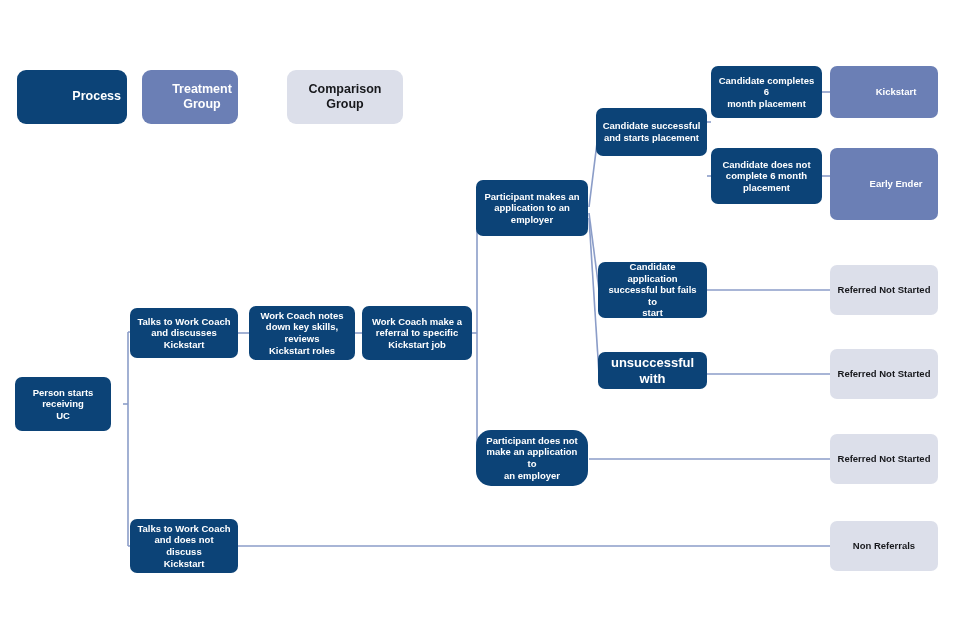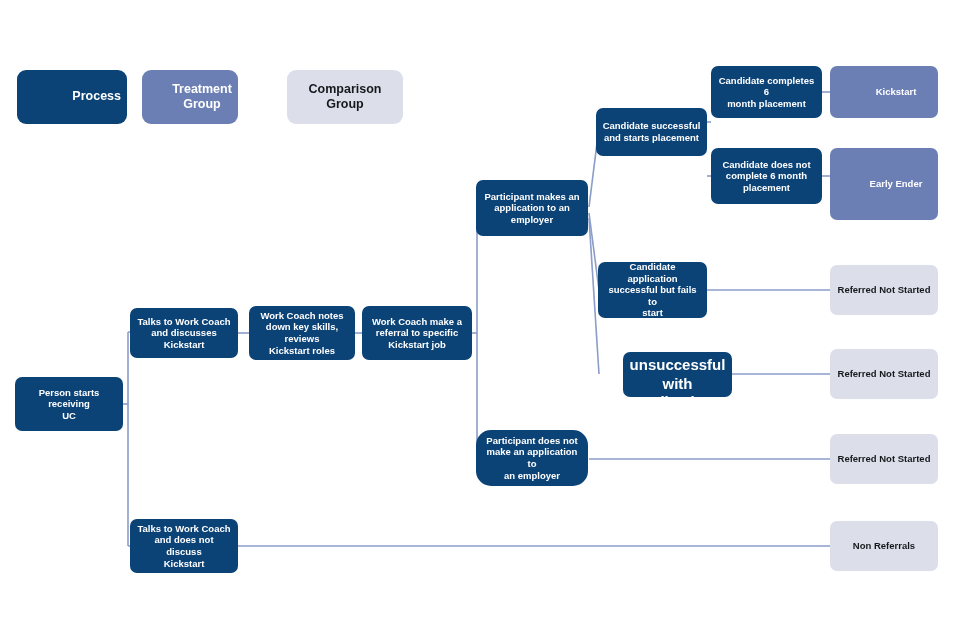--- a/index.html
+++ b/index.html
@@ -102,21 +102,21 @@
   </div>
   <div class="node legend n-treatment" style="left:142px; top:70px; width:96px; height:54px;">
     <span>Treatment
 Group</span>
   </div>
   <div class="node legend n-comparison" style="left:251px; top:70px; width:116px; height:54px;margin-left:36px;">
     <span>Comparison
 Group</span>
   </div>
 
-  <div class="node n-process" style="left:15px; top:377px; width:108px; height:54px; font-size:9.5px;">
+  <div class="node n-process" style="left:15px; top:377px; width:96px; height:54px; font-size:9.5px;">
     <span>Person starts receiving
 UC</span>
   </div>
 
   <div class="node n-process" style="left:130px; top:308px; width:108px; height:50px; font-size:9.5px;">
     <span>Talks to Work Coach
 and discusses Kickstart</span>
   </div>
 
   <div class="node n-process" style="left:130px; top:519px; width:108px; height:54px; font-size:9.5px;">
@@ -153,21 +153,21 @@
     <span>Candidate successful
 and starts placement</span>
   </div>
 
   <div class="node n-process" style="left:598px; top:262px; width:109px; height:56px; font-size:9.5px;">
     <span>Candidate application
 successful but fails to
 start</span>
   </div>
 
-  <div class="node n-process" style="left:598px; top:352px; width:109px; height:45px; font-size:15px;margin-left:25px;">
+  <div class="node n-process" style="left:598px; top:352px; width:109px; height:37px; font-size:13px;">
     <span>Candidate unsuccessful
 with applications</span>
   </div>
 
   <div class="node n-process" style="left:711px; top:66px; width:111px; height:52px; font-size:9.5px;">
     <span>Candidate completes 6
 month placement</span>
   </div>
 
   <div class="node n-process" style="left:711px; top:148px; width:111px; height:56px; font-size:9.5px;">

